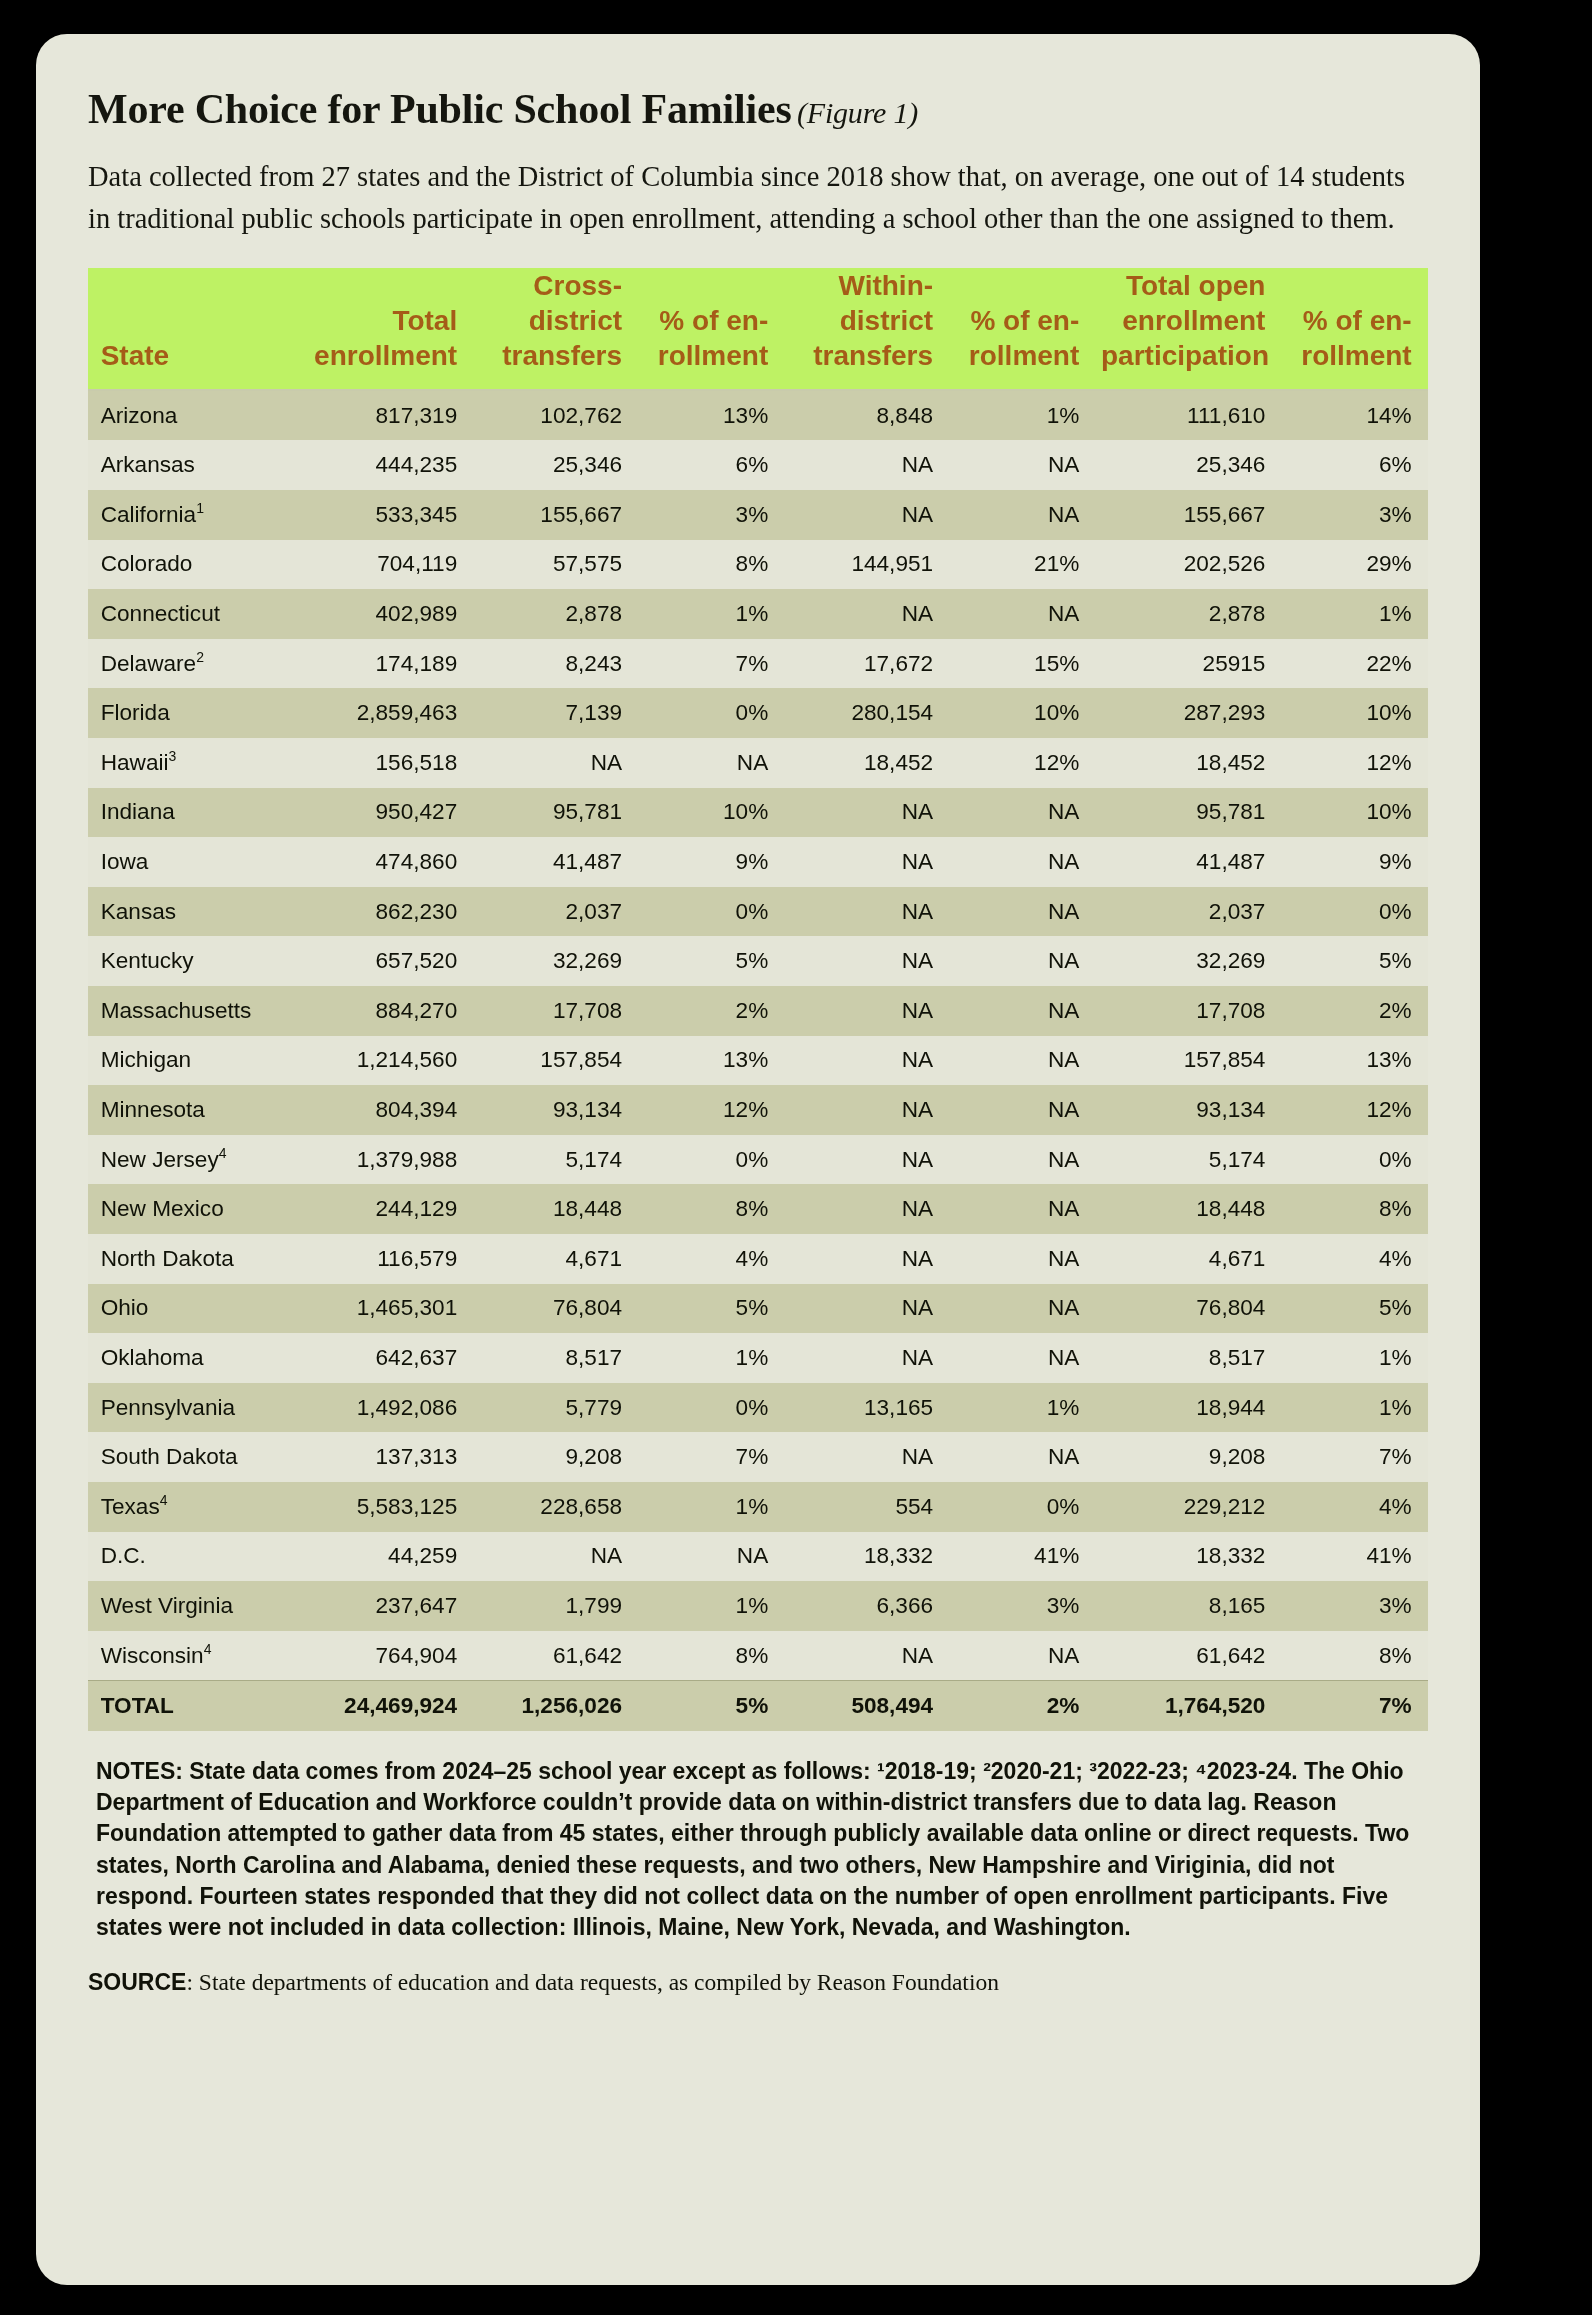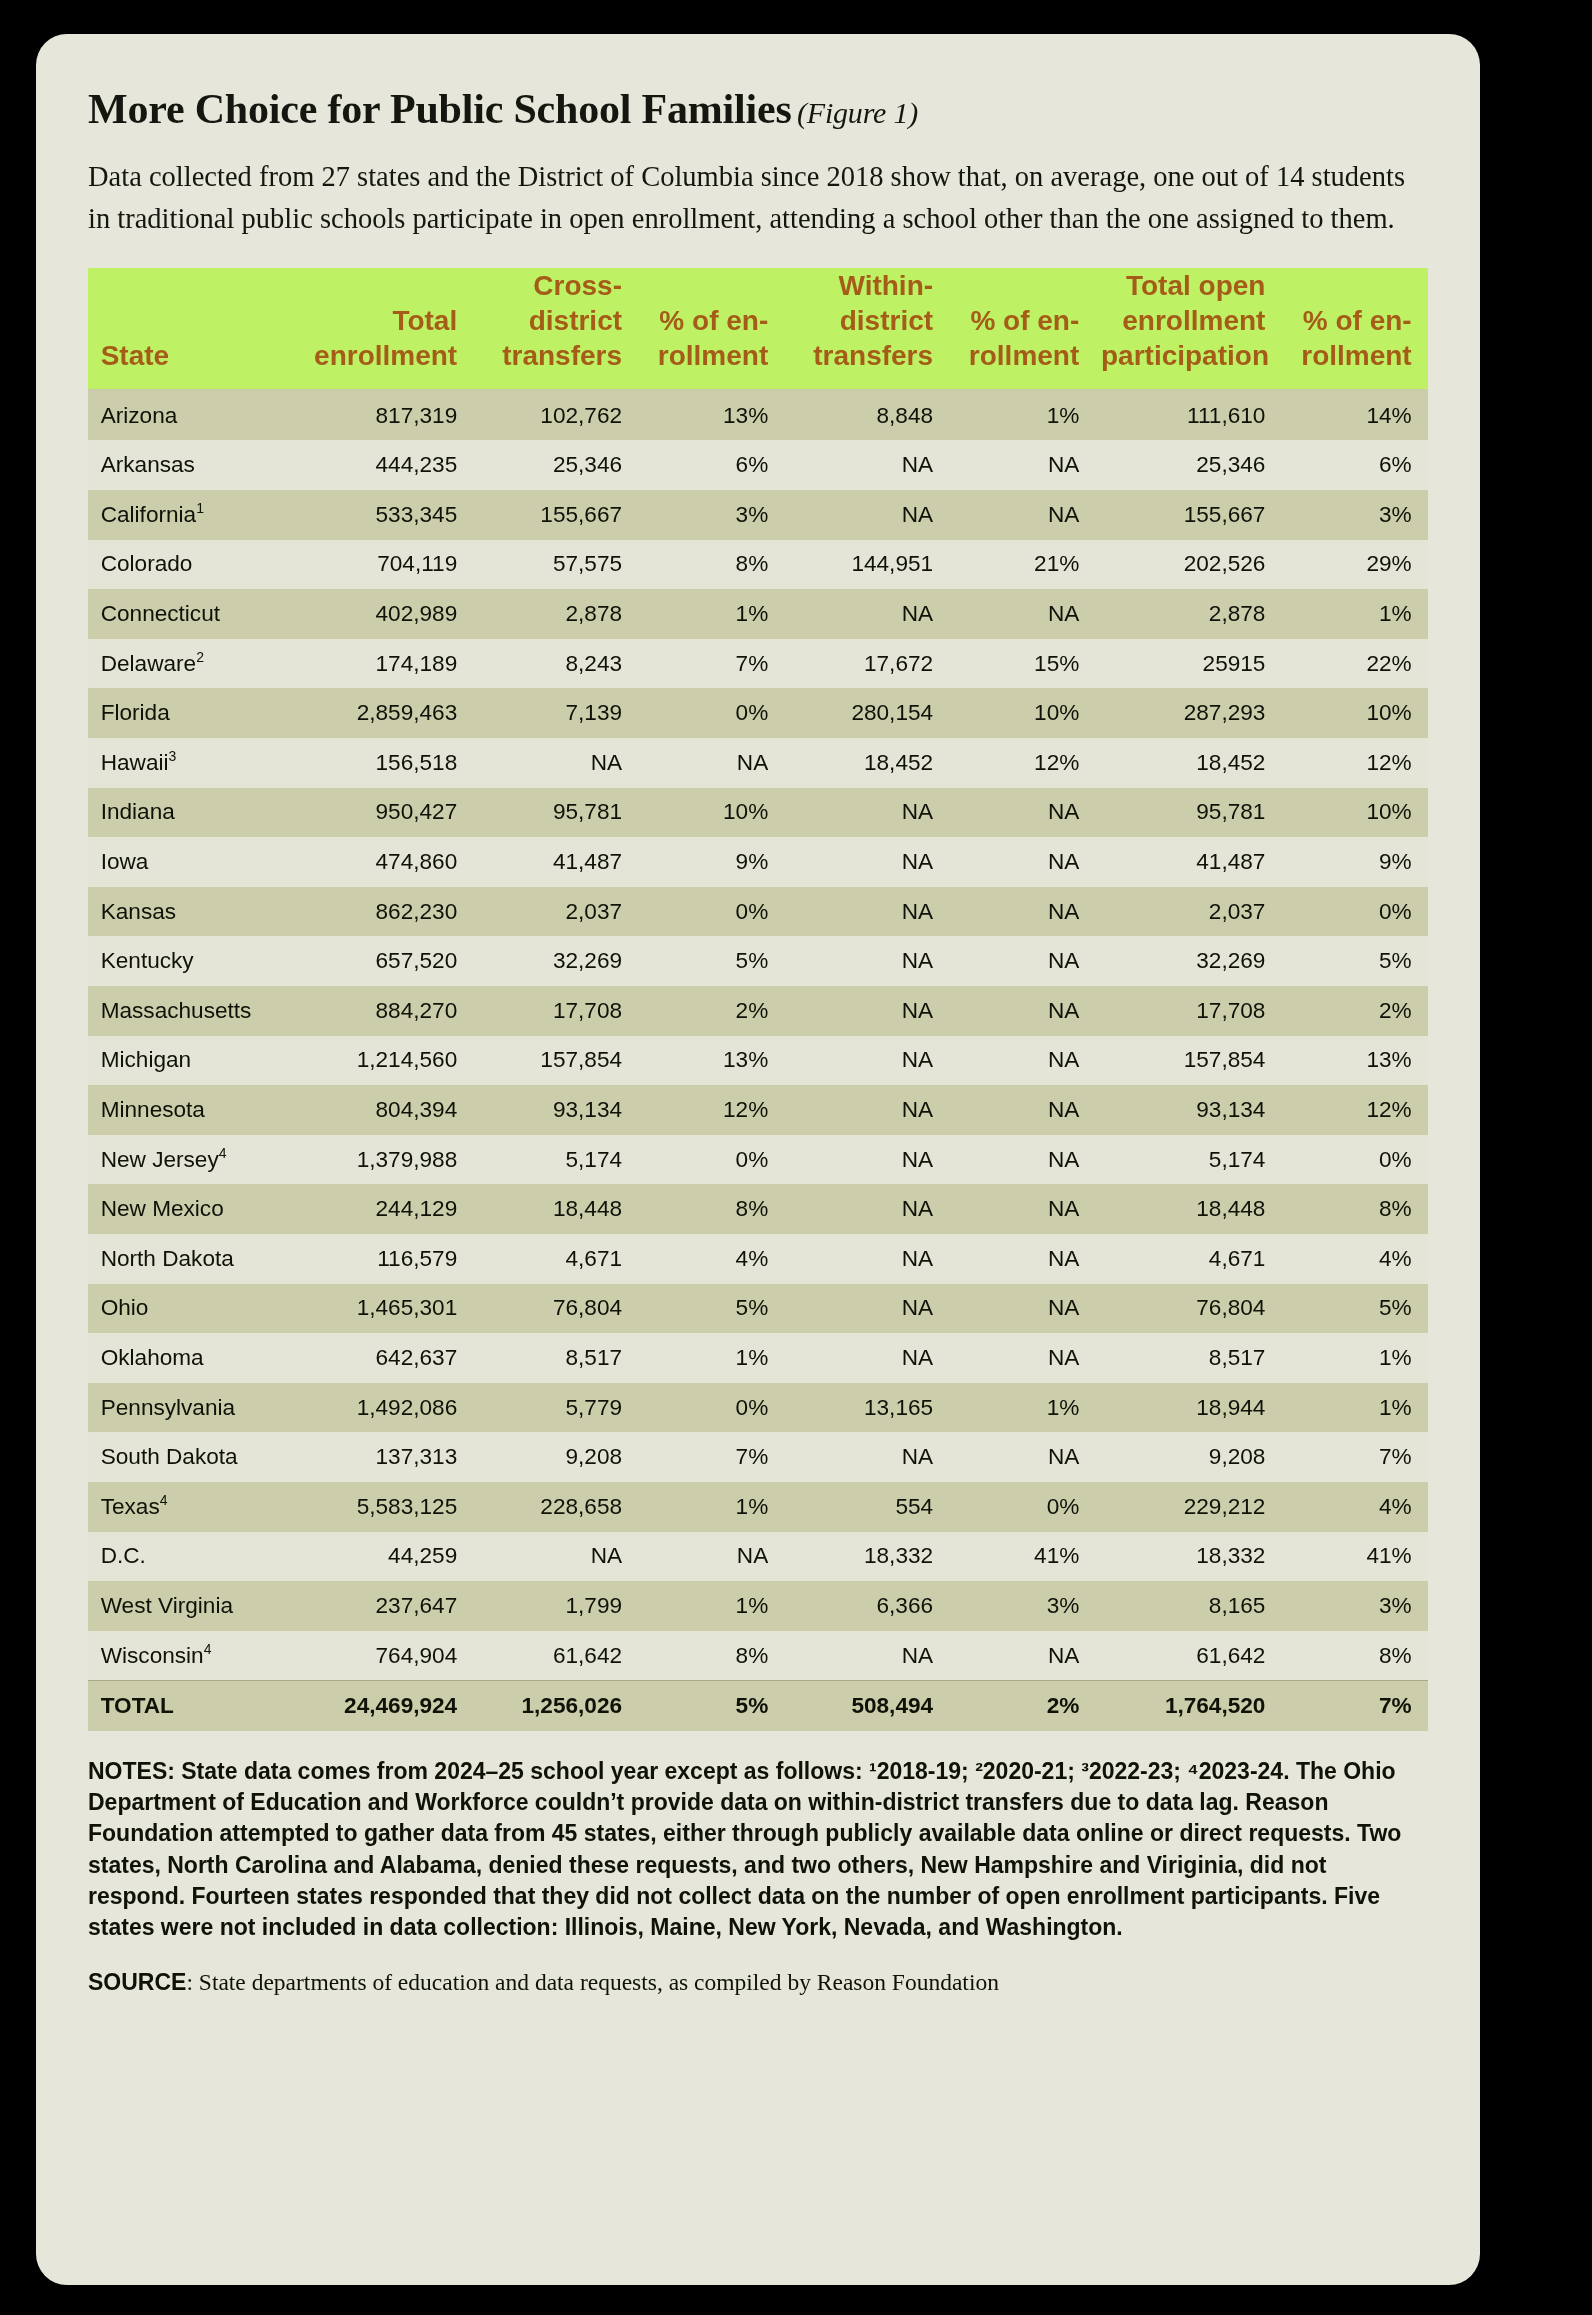--- a/index.html
+++ b/index.html
@@ -125,21 +125,21 @@
     line-height: 0;
   }
 
   
   .notes {
     font-family: "Liberation Sans", sans-serif;
     font-weight: bold;
     font-size: 23px;
     color: #101208;
     line-height: 1.36;
-    margin: 25px 0 0 0;
+    margin: 25px 0 0 8px;
     max-width: 1420px;
     text-align: left;
   }
   .source {
     margin: 23.5px 0 0 0;
     font-family: "Liberation Serif", serif;
     font-size: 23.5px;
     color: #101208;
     line-height: 1.3;
   }

